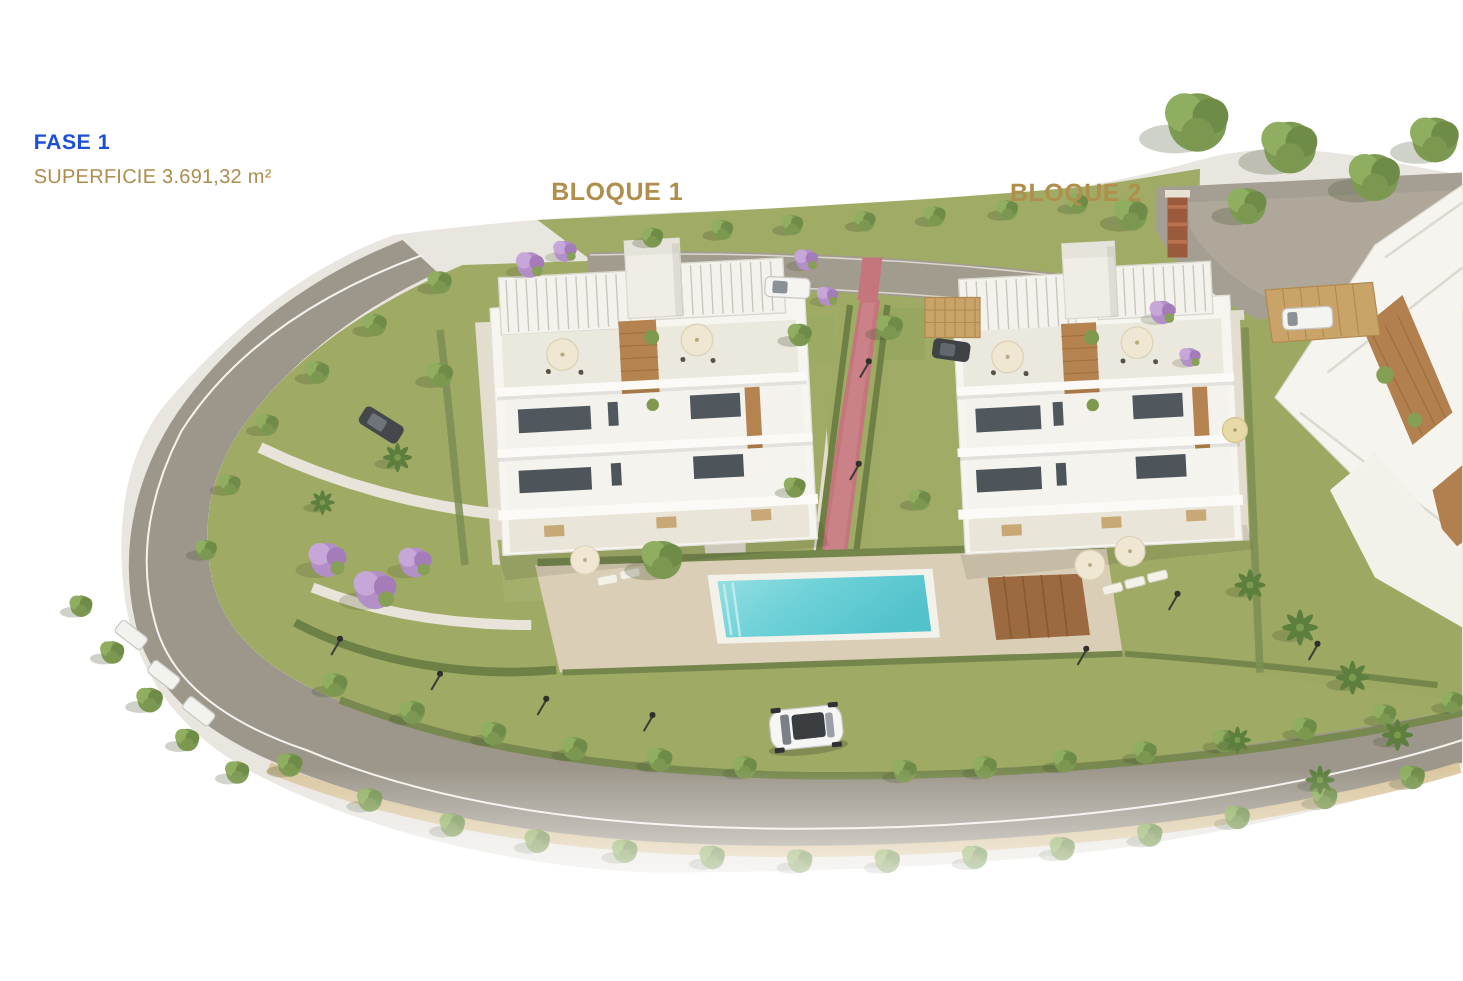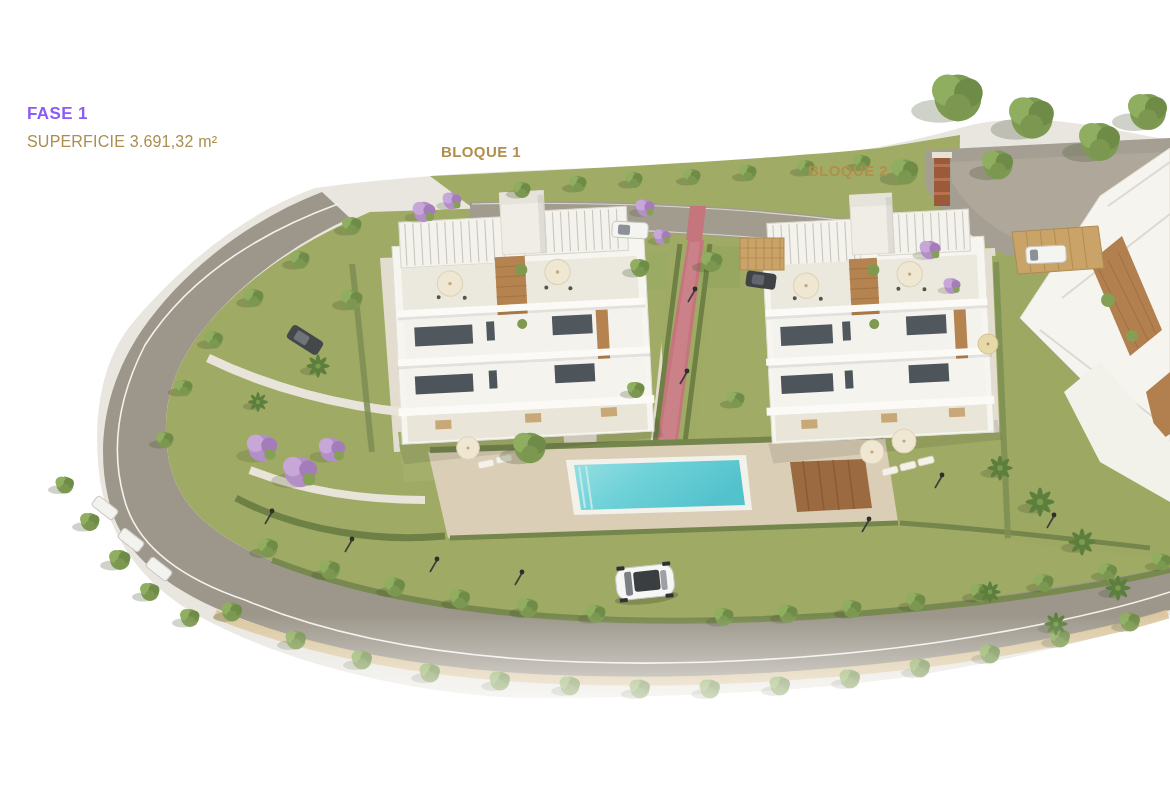--- a/index.html
+++ b/index.html
@@ -1,26 +1,26 @@
 <!DOCTYPE html>
 <html><head>
 <meta charset="utf-8">
 <style>
   html,body{margin:0;padding:0;background:#ffffff;}
   .stage{
     position:relative;width:1170px;height:785px;overflow:hidden;background:#ffffff;
     font-family:"Liberation Sans", sans-serif;
   }
   .render{position:absolute;left:0;top:0;width:1170px;height:785px;}
-  .lbl{position:absolute;color:#8b5cf6;white-space:nowrap;}
+  .lbl{position:absolute;color:#1d4ed8;white-space:nowrap;}
   .phase-title{left:27px;top:104px;font-size:17px;font-weight:700;letter-spacing:.4px;}
   .phase-surface{left:27px;top:133px;font-size:16px;font-weight:400;letter-spacing:.2px;color:#ac8e4f;}
-  .block-label{font-size:15px;font-weight:700;letter-spacing:.4px;color:#b08f4c;text-align:right;}
+  .block-label{font-size:20px;font-weight:700;letter-spacing:.4px;color:#b08f4c;text-align:right;}
   .block-1{left:441px;top:143px;}
-  .block-2{left:808px;top:144px;margin-top:18px;}
+  .block-2{left:808px;top:144px;}
 </style>
 </head>
 <body>
 
 <div class="stage">
 
   <svg class="render" viewBox="0 0 1170 785" aria-hidden="true">
     <defs>
       <linearGradient id="water" x1="0" y1="0" x2="1" y2="0.4">
         <stop offset="0" stop-color="#97dfe2"></stop>

